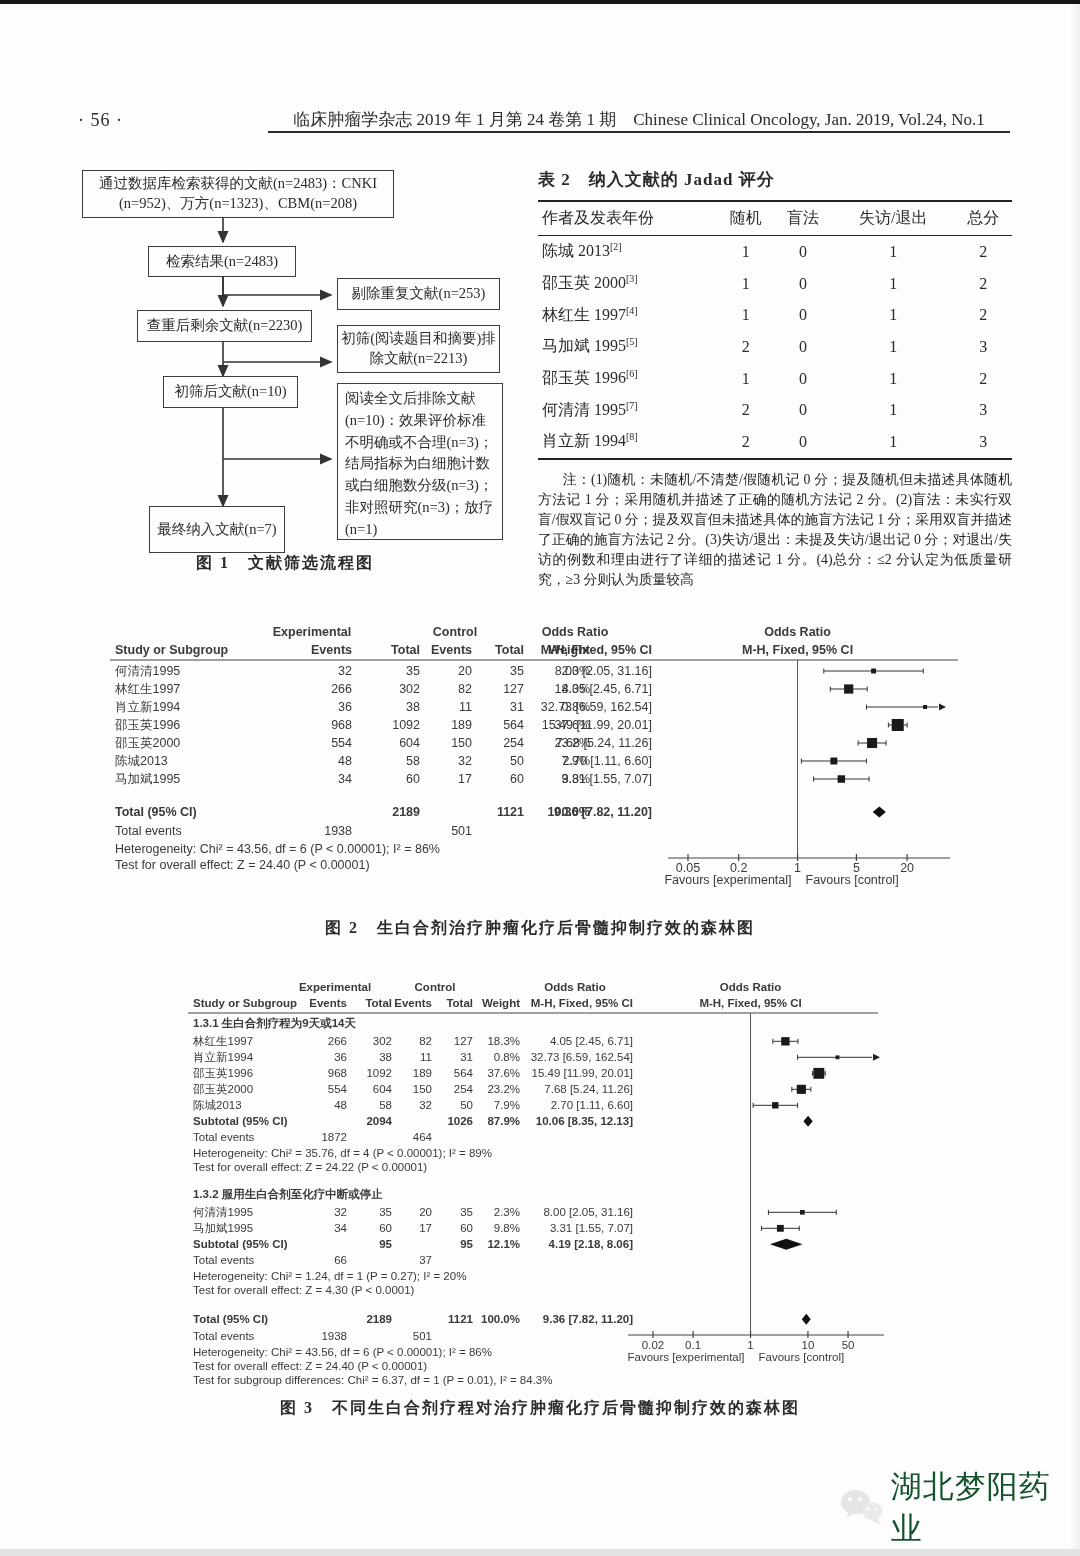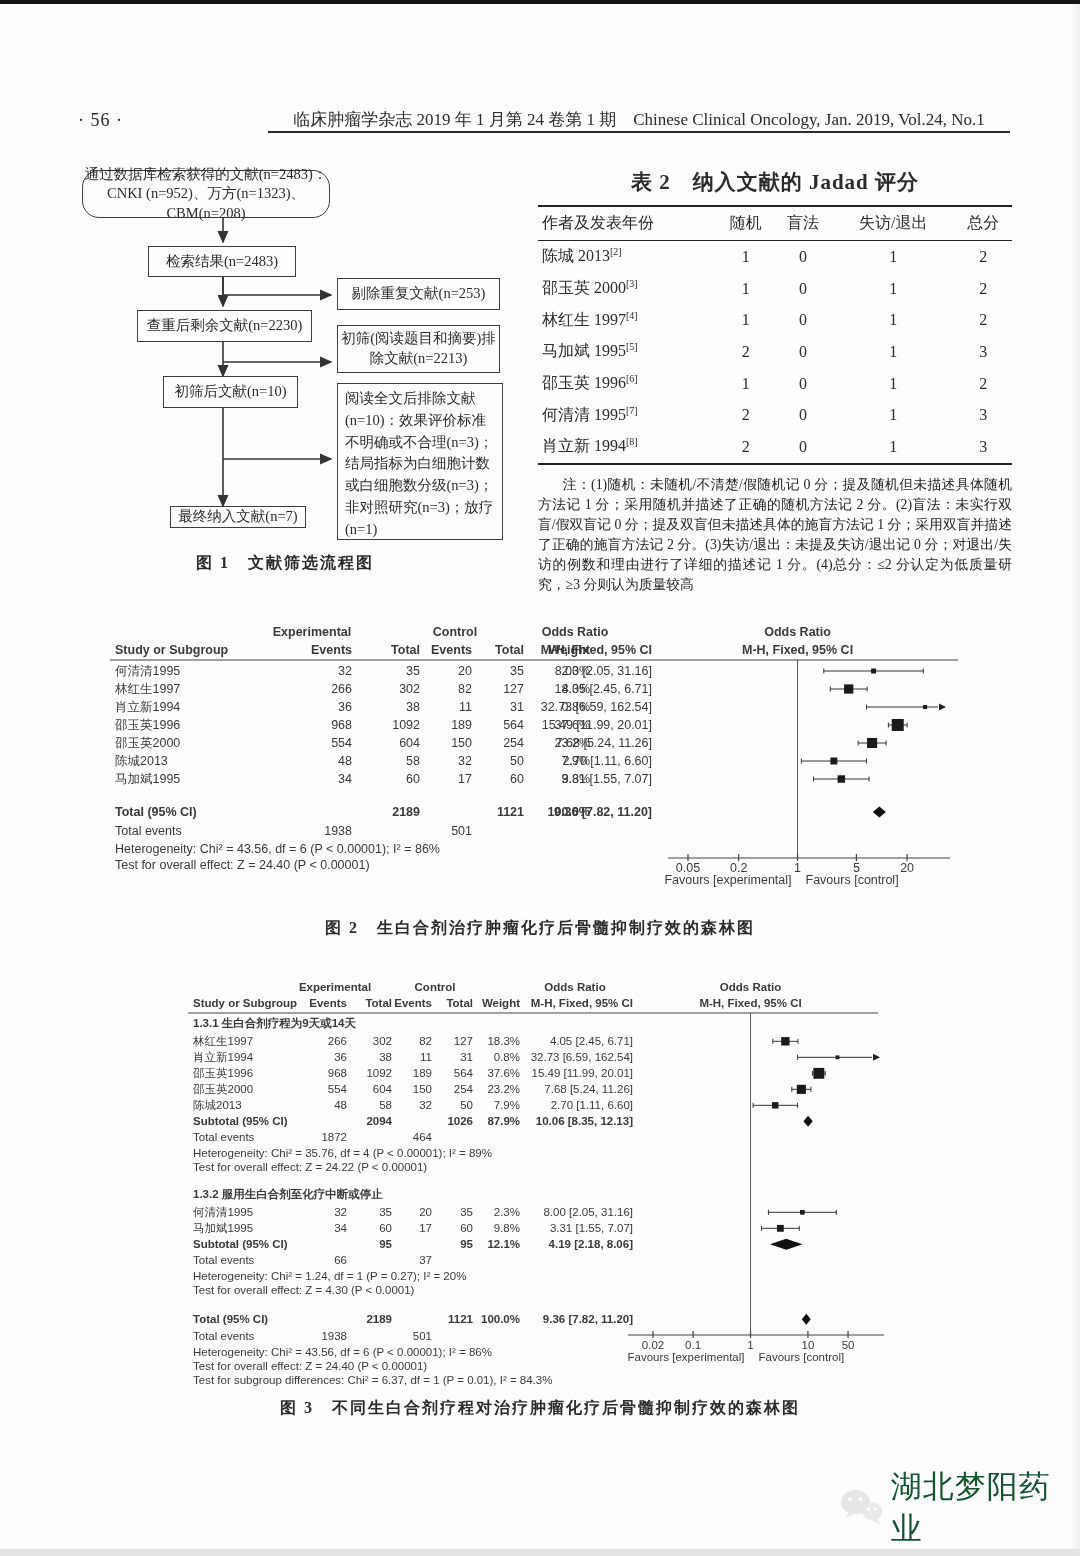--- a/index.html
+++ b/index.html
@@ -17,21 +17,21 @@
   
   .flow{position:absolute;left:65px;top:165px;width:470px;height:425px;font-size:14.5px;}
   .fbox{position:absolute;border:1.5px solid #3d3d3d;display:flex;align-items:center;
         justify-content:center;text-align:center;line-height:1.35;background:#fdfdfd;box-sizing:border-box;}
   .fbox.left{justify-content:flex-start;text-align:left;padding:4px 7px;align-items:flex-start;line-height:1.5;}
   .flowsvg{position:absolute;left:0;top:0;width:470px;height:425px;}
   .fcap{position:absolute;left:60px;top:388px;width:320px;text-align:center;
         font-weight:bold;font-size:16px;letter-spacing:2px;}
   
   .t2{position:absolute;left:538px;top:168px;width:474px;}
-  .t2title{text-align:center;font-weight:bold;font-size:21px;letter-spacing:1px;margin-bottom:9px;}
+  .t2title{font-weight:bold;font-size:17px;letter-spacing:1px;margin-bottom:9px;}
   table.jadad{width:100%;border-collapse:collapse;font-size:16px;
               border-top:2.2px solid #222;border-bottom:2.2px solid #222;}
   table.jadad th{font-weight:normal;border-bottom:1.6px solid #222;padding:6px 0 6px 0;}
   table.jadad th:first-child,table.jadad td:first-child{text-align:left;padding-left:4px;width:175px;}
   table.jadad td,table.jadad th{text-align:center;}
   table.jadad td{padding:5.2px 0;}
   sup.ref{font-size:10px;}
   .t2note{margin-top:10px;font-size:13.8px;line-height:1.45;text-align:justify;
           text-indent:1.8em;color:#222;}
   
@@ -67,42 +67,42 @@
     </defs>
     <line x1="158" y1="53" x2="158" y2="77" stroke="#333" stroke-width="1.6" marker-end="url(#arr)"></line>
     <line x1="158" y1="112" x2="158" y2="141" stroke="#333" stroke-width="1.6" marker-end="url(#arr)"></line>
     <line x1="158" y1="112" x2="158" y2="130" stroke="#333" stroke-width="1.6"></line>
     <line x1="158" y1="130" x2="266" y2="130" stroke="#333" stroke-width="1.6" marker-end="url(#arr)"></line>
     <line x1="158" y1="177" x2="158" y2="211" stroke="#333" stroke-width="1.6" marker-end="url(#arr)"></line>
     <line x1="158" y1="197" x2="266" y2="197" stroke="#333" stroke-width="1.6" marker-end="url(#arr)"></line>
     <line x1="158" y1="243" x2="158" y2="341" stroke="#333" stroke-width="1.6" marker-end="url(#arr)"></line>
     <line x1="158" y1="294" x2="266" y2="294" stroke="#333" stroke-width="1.6" marker-end="url(#arr)"></line>
   </svg>
-  <div class="fbox" style="left:17px;top:5px;width:248px;height:48px;border-radius:17px;">
+  <div class="fbox" style="left:17px;top:5px;width:312px;height:48px;">
       <span>通过数据库检索获得的文献(n=2483)：CNKI (n=952)、万方(n=1323)、CBM(n=208)</span>
     </div>
   <div class="fbox" style="left:83px;top:81px;width:148px;height:31px;">
       <span>检索结果(n=2483)</span>
     </div>
   <div class="fbox" style="left:272px;top:113px;width:163px;height:32px;">
       <span>剔除重复文献(n=253)</span>
     </div>
   <div class="fbox" style="left:72px;top:145px;width:175px;height:32px;">
       <span>查重后剩余文献(n=2230)</span>
     </div>
   <div class="fbox" style="left:272px;top:160px;width:163px;height:48px;">
       <span>初筛(阅读题目和摘要)排除文献(n=2213)</span>
     </div>
   <div class="fbox" style="left:98px;top:211px;width:135px;height:32px;">
       <span>初筛后文献(n=10)</span>
     </div>
   <div class="fbox left" style="left:272px;top:218px;width:166px;height:157px;">
       <span>阅读全文后排除文献(n=10)：效果评价标准不明确或不合理(n=3)；结局指标为白细胞计数或白细胞数分级(n=3)；非对照研究(n=3)；放疗(n=1)</span>
     </div>
-  <div class="fbox" style="left:105px;top:341px;width:136px;height:22px;text-align:right;">
+  <div class="fbox" style="left:84px;top:341px;width:136px;height:47px;text-align:right;">
       <span>最终纳入文献(n=7)</span>
     </div>
   <div class="fcap">图 1　文献筛选流程图</div>
 </div>
 
 <div class="t2">
   <div class="t2title">表 2　纳入文献的 Jadad 评分</div>
   <table class="jadad">
     <thead>
         <tr>

